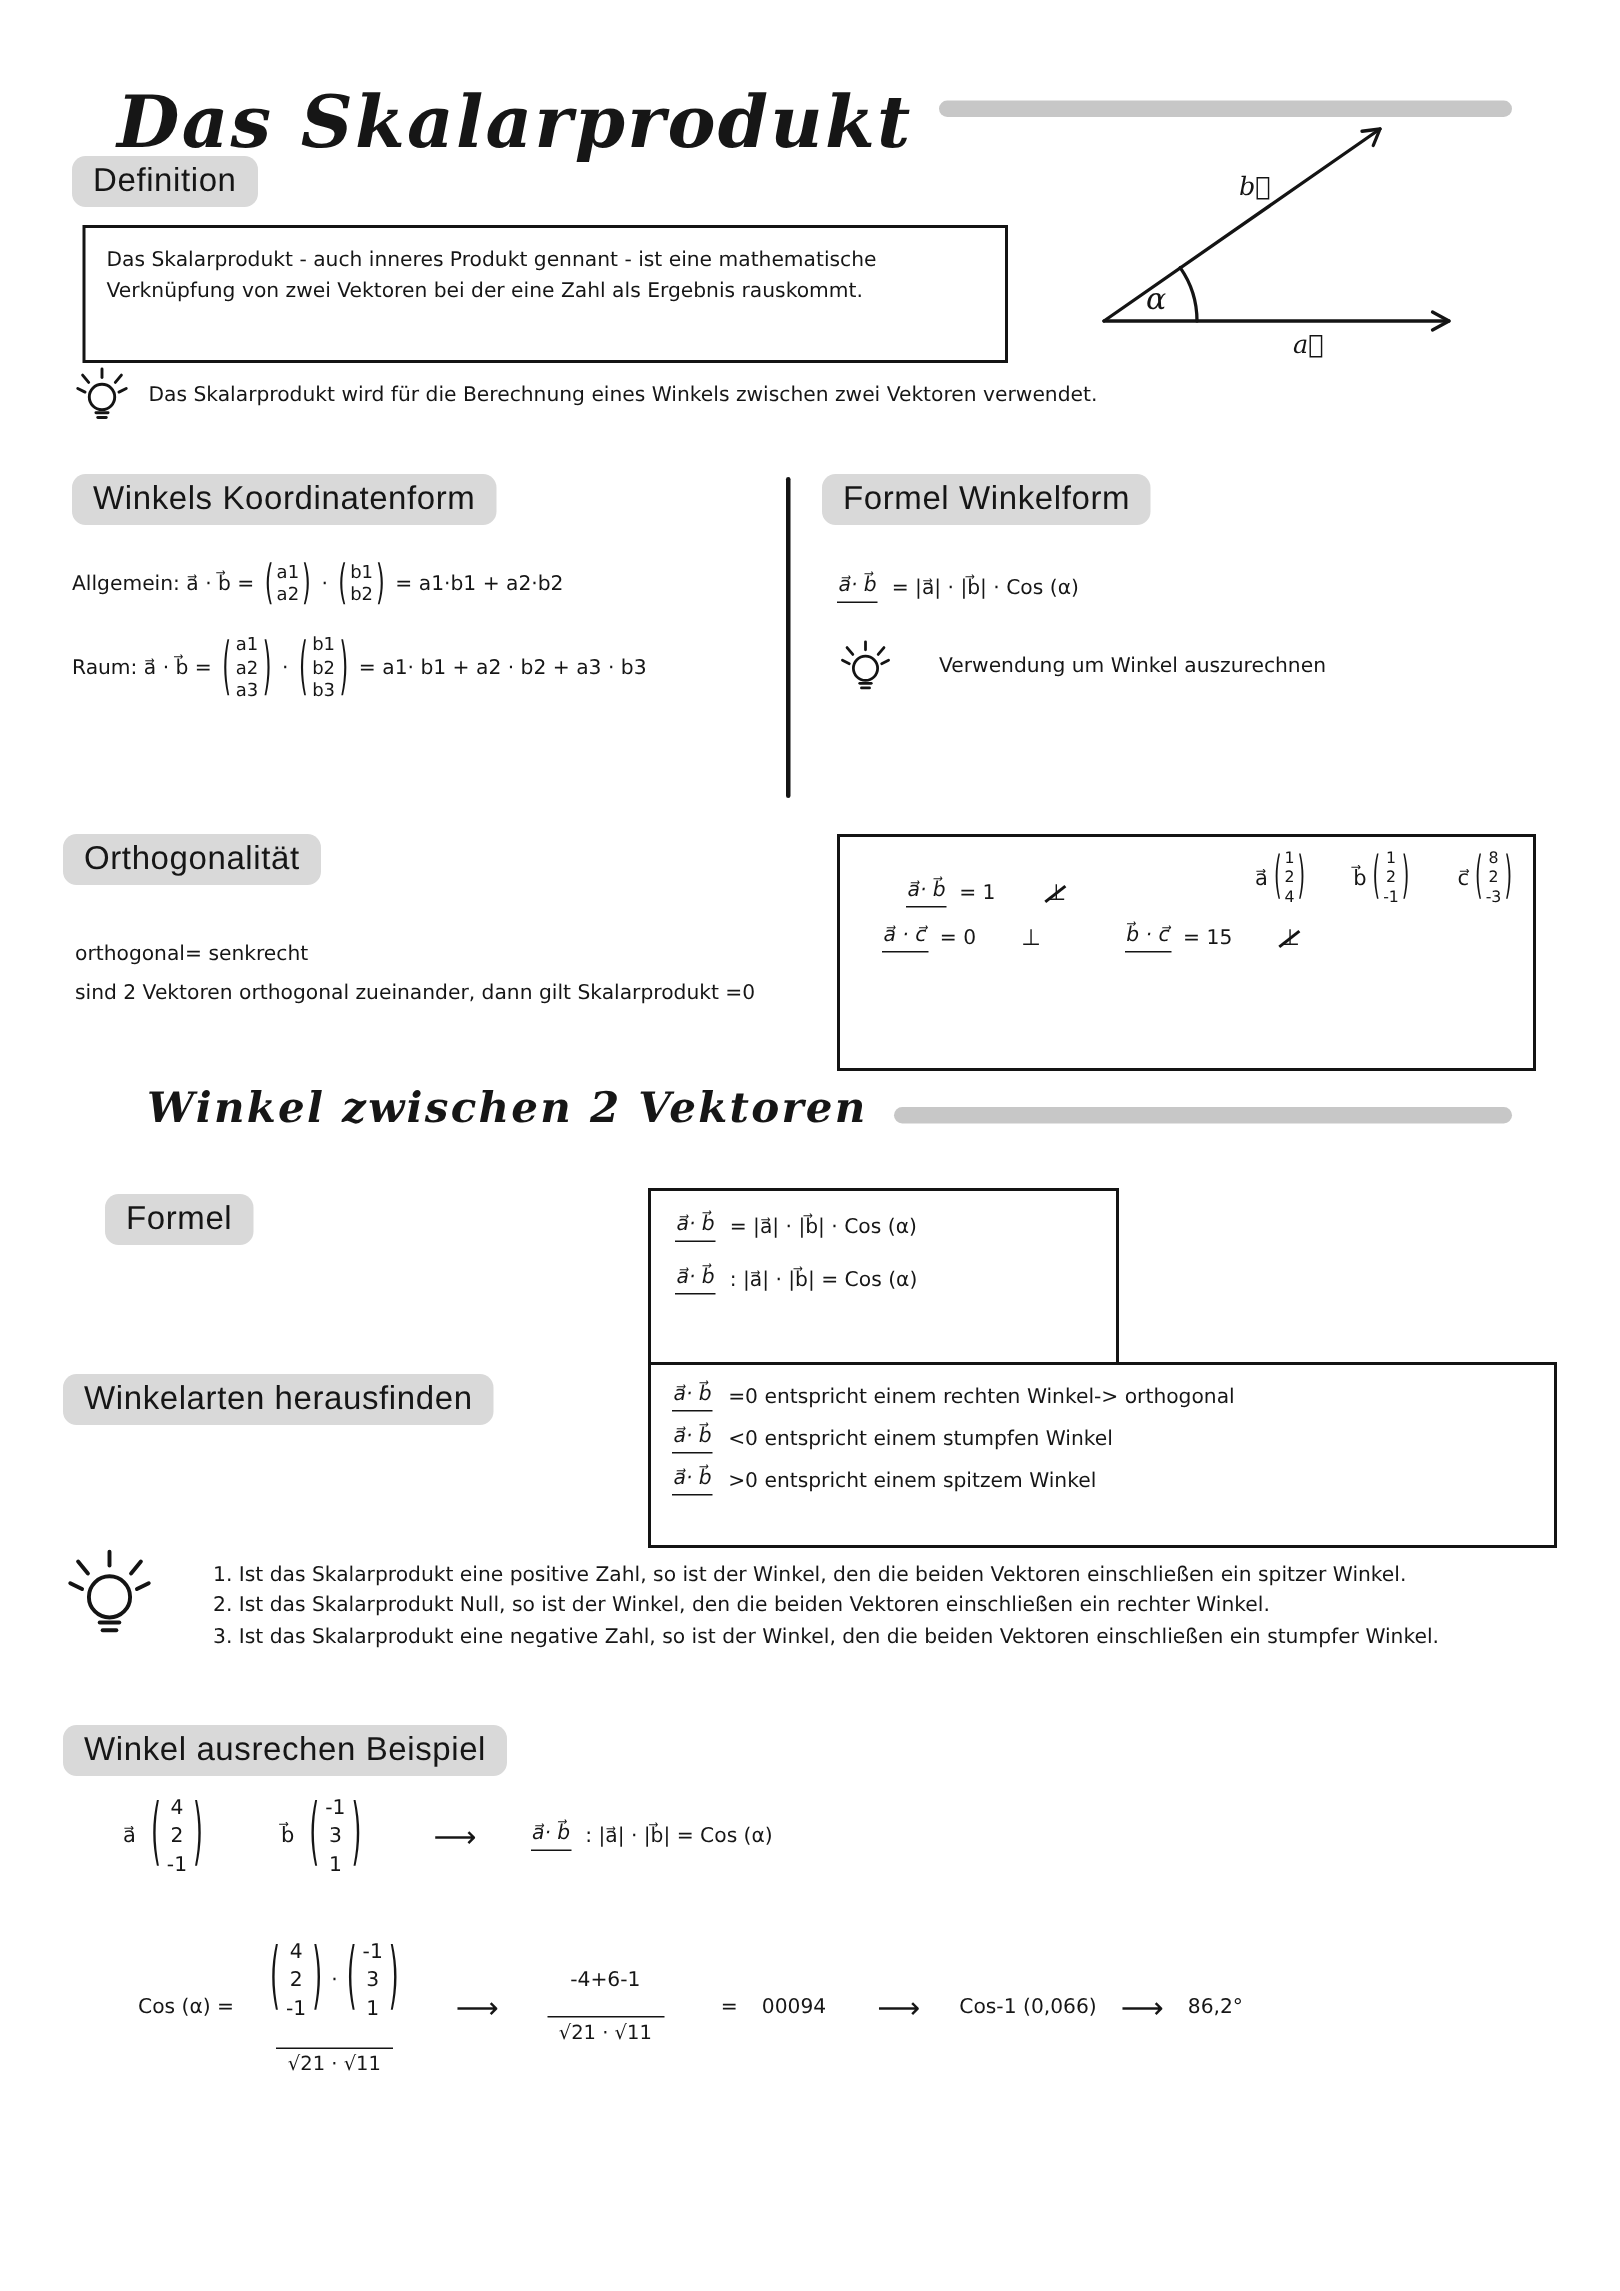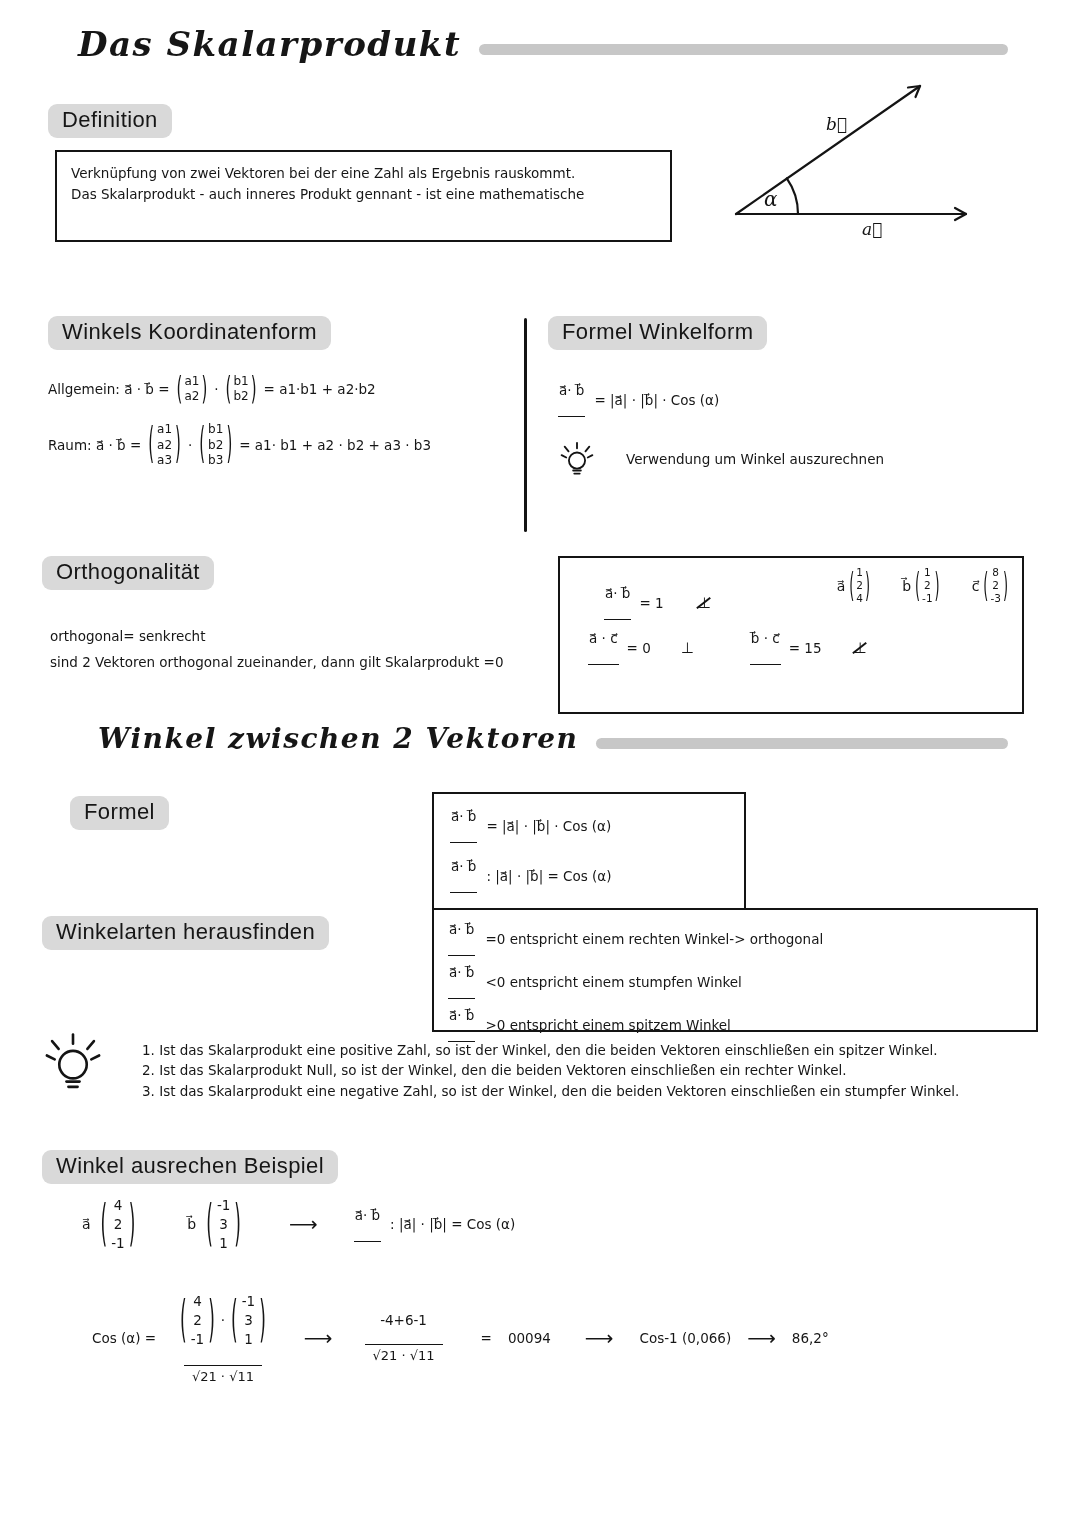--- a/index.html
+++ b/index.html
@@ -1,38 +1,38 @@
 <!DOCTYPE html>
 <html><head>
 <meta charset="utf-8">
 <style>
   html,body{margin:0;padding:0;background:#ffffff;}
   .page{position:relative;width:1080px;height:1527px;background:#ffffff;font-family:"DejaVu Sans",sans-serif;color:#161616;overflow:hidden;}
   .abs{position:absolute;}
   .frow{display:flex;align-items:center;}
   .small{font-size:13.5px;}
   .script-title{font-family:"DejaVu Serif",serif;font-style:italic;font-weight:bold;letter-spacing:1.5px;white-space:nowrap;}
-  .t1{font-size:34px;}
+  .t1{font-size:48px;margin-top:30px;}
   .t2{font-size:28px;margin-left:20px;}
   .title-row{position:absolute;display:flex;align-items:center;gap:18px;}
   .title-bar{flex:1;height:11px;background:#c7c7c7;border-radius:7px;margin-top:10px;}
   .hl{display:inline-block;background:#d9d9d9;border-radius:9px;padding:3px 14px 5px;font-family:"Liberation Sans",sans-serif;font-size:22px;font-weight:400;letter-spacing:0.4px;white-space:nowrap;color:#161616;}
   .box{position:absolute;border:2px solid #141414;background:#fff;}
   .cvec{display:inline-flex;align-items:center;}
   .cvec .col{display:flex;flex-direction:column;align-items:center;}
   .par{display:inline-block;line-height:1;font-weight:400;}
   .cv-2 .col{font-size:12px;line-height:1.25;padding:0 2px;}
   .cv-2 .par{font-size:15px;transform:scaleY(2.1);}
   .cv-sm .col{font-size:10.5px;line-height:1.25;padding:0 2px;}
   .cv-sm .par{font-size:13px;transform:scaleY(2.6);}
   .cv-md .col{font-size:12px;line-height:1.3;padding:0 3px;}
   .cv-md .par{font-size:15px;transform:scaleY(2.8);}
   .cv-lg .col{font-size:13.5px;line-height:1.4;padding:0 4px;}
   .cv-lg .par{font-size:17px;transform:scaleY(2.9);}
-  .uvec{display:inline-block;border-bottom:1.5px solid #141414;padding:0 1px 18px;}
+  .uvec{display:inline-block;border-bottom:1.5px solid #141414;padding:0 1px 3px;font-style:italic;}
   .mark{position:relative;display:inline-block;font-size:15px;}
   .mark.crossed::after{content:"";position:absolute;left:-3px;top:46%;width:130%;height:1.8px;background:#141414;transform:rotate(-38deg);}
   .veclabel{font-size:14px;}
   .frac{display:inline-flex;flex-direction:column;align-items:center;}
   .frac .num{display:flex;align-items:center;padding:0 8px 2px;}
   .frac .den{border-top:1.6px solid #141414;margin-top:14px;padding:3px 8px 0;font-size:13px;}
   .dlabel{font-family:"DejaVu Serif",serif;font-style:italic;font-size:17px;fill:#141414;}
   .alpha{font-size:20px;}
   .listitem{font-size:13.5px;line-height:1.5;}
   .arrow{font-size:20px;}
@@ -45,37 +45,52 @@
   <div class="title-row" style="left:78px;top:24px;width:930px;">
     <span class="script-title t1">Das Skalarprodukt</span>
     <span class="title-bar"></span>
   </div>
 
   <div class="abs" style="left:48px;top:104px;">
     <span class="hl">Definition</span>
   </div>
 
   <div class="box small" style="left:55px;top:150px;width:585px;height:66px;padding:11px 14px;line-height:1.55;">
+    <div>Das Skalarprodukt - auch inneres Produkt gennant - ist eine mathematische</div>
     <div>Verknüpfung von zwei Vektoren bei der eine Zahl als Ergebnis rauskommt.</div>
-    <div>Das Skalarprodukt - auch inneres Produkt gennant - ist eine mathematische</div>
   </div>
 
   <svg class="abs" style="left:722px;top:72px;" width="268" height="168" viewBox="0 0 268 168">
     <g fill="none" stroke="#141414" stroke-width="2.2" stroke-linecap="round" stroke-linejoin="round">
       <line x1="14" y1="142" x2="244" y2="142"></line>
       <path d="M244 142 l-11 -6 m11 6 l-11 6"></path>
       <line x1="14" y1="142" x2="198" y2="14"></line>
       <path d="M198 14 l-12 1.5 m12 -1.5 l-4.5 11"></path>
       <path d="M76 142 A 62 62 0 0 0 64.8 106.4"></path>
     </g>
     <text x="104" y="58" class="dlabel">b⃗</text>
     <text x="42" y="134" class="dlabel alpha">α</text>
     <text x="140" y="163" class="dlabel">a⃗</text>
   </svg>
 
+  <div class="abs frow" style="left:50px;top:242px;gap:13px;">
+    <svg width="36" height="42" viewBox="0 0 44 52">
+      <g fill="none" stroke="#141414" stroke-width="2.4" stroke-linecap="round">
+        <circle cx="22" cy="28" r="10.5"></circle>
+        <line x1="17" y1="41" x2="27" y2="41"></line>
+        <line x1="18.5" y1="45" x2="25.5" y2="45"></line>
+        <line x1="22" y1="12" x2="22" y2="5"></line>
+        <line x1="11" y1="16" x2="6" y2="10"></line>
+        <line x1="33" y1="16" x2="38" y2="10"></line>
+        <line x1="8" y1="24" x2="2" y2="21"></line>
+        <line x1="36" y1="24" x2="42" y2="21"></line>
+      </g>
+    </svg>
+    <span class="small">Das Skalarprodukt wird für die Berechnung eines Winkels zwischen zwei Vektoren verwendet.</span>
+  </div>
 
   <div class="abs" style="left:48px;top:316px;width:462px;">
     <span class="hl">Winkels Koordinatenform</span>
 
     <div class="frow" style="margin-top:24px;gap:7px;">
       <span class="small">Allgemein: a⃗ · b⃗ =</span>
       <span class="cvec cv-2">
         <span class="par">(</span>
         <span class="col">
           <span>a1</span>

